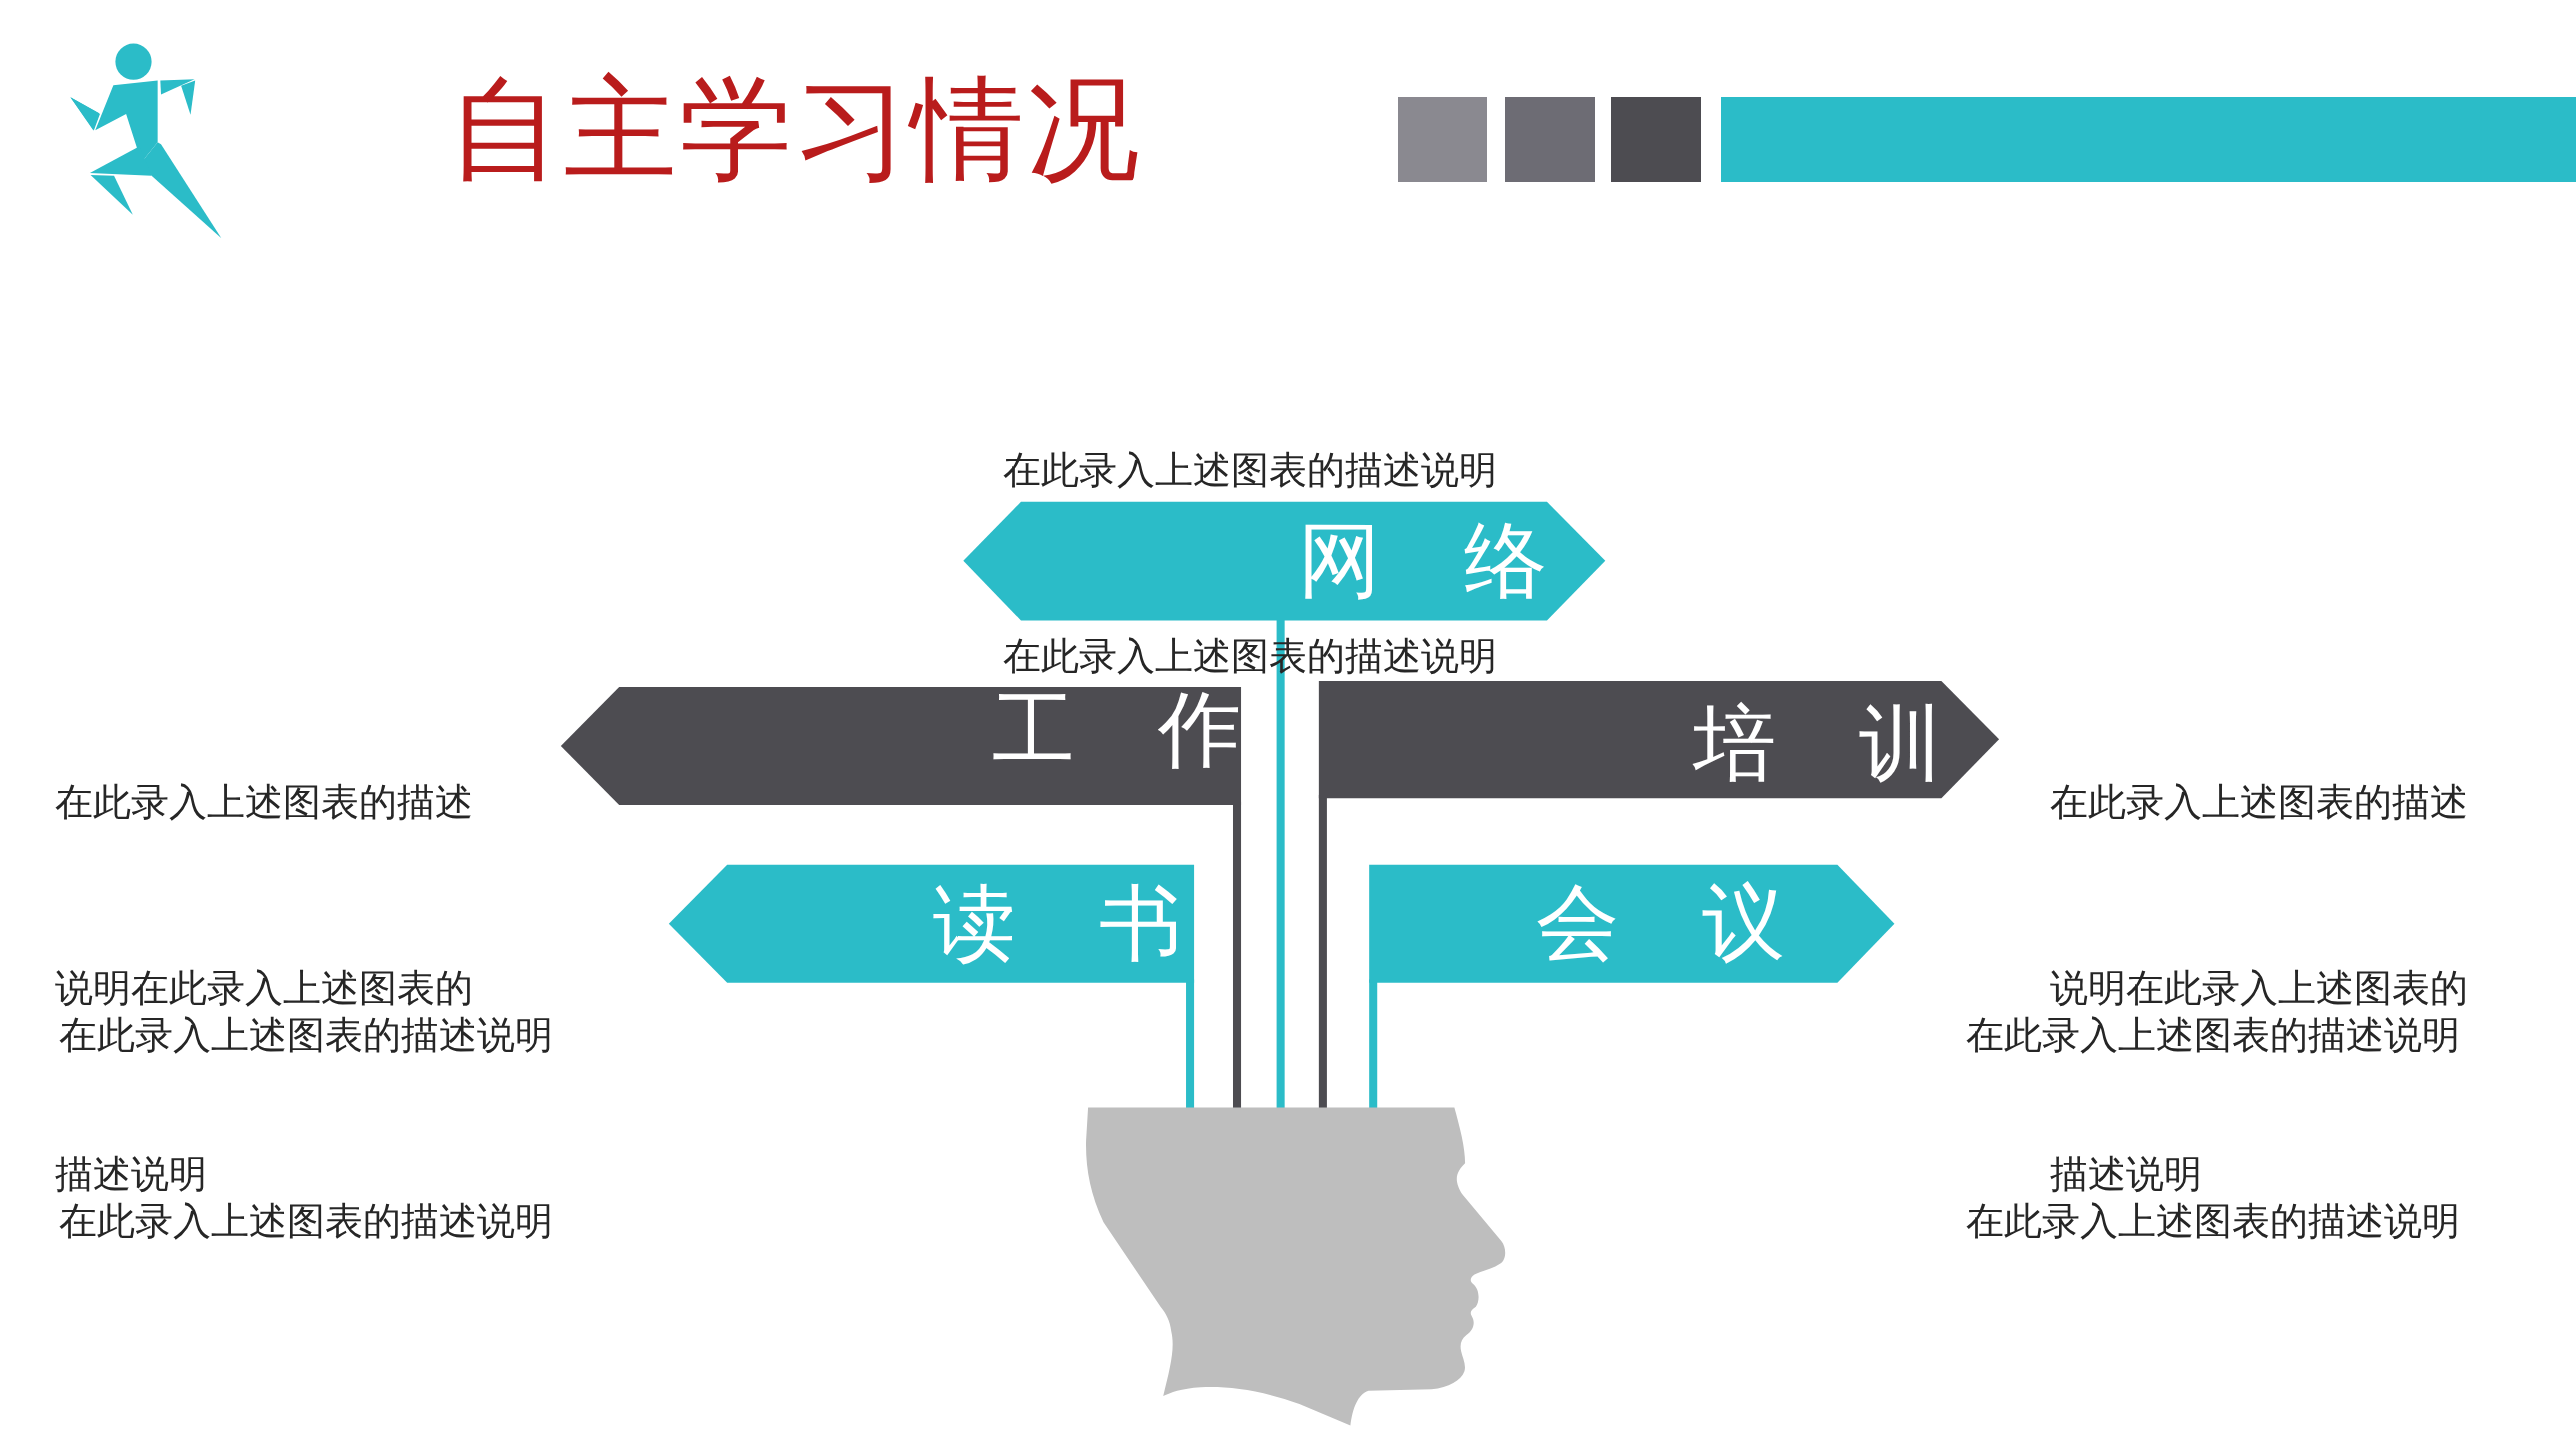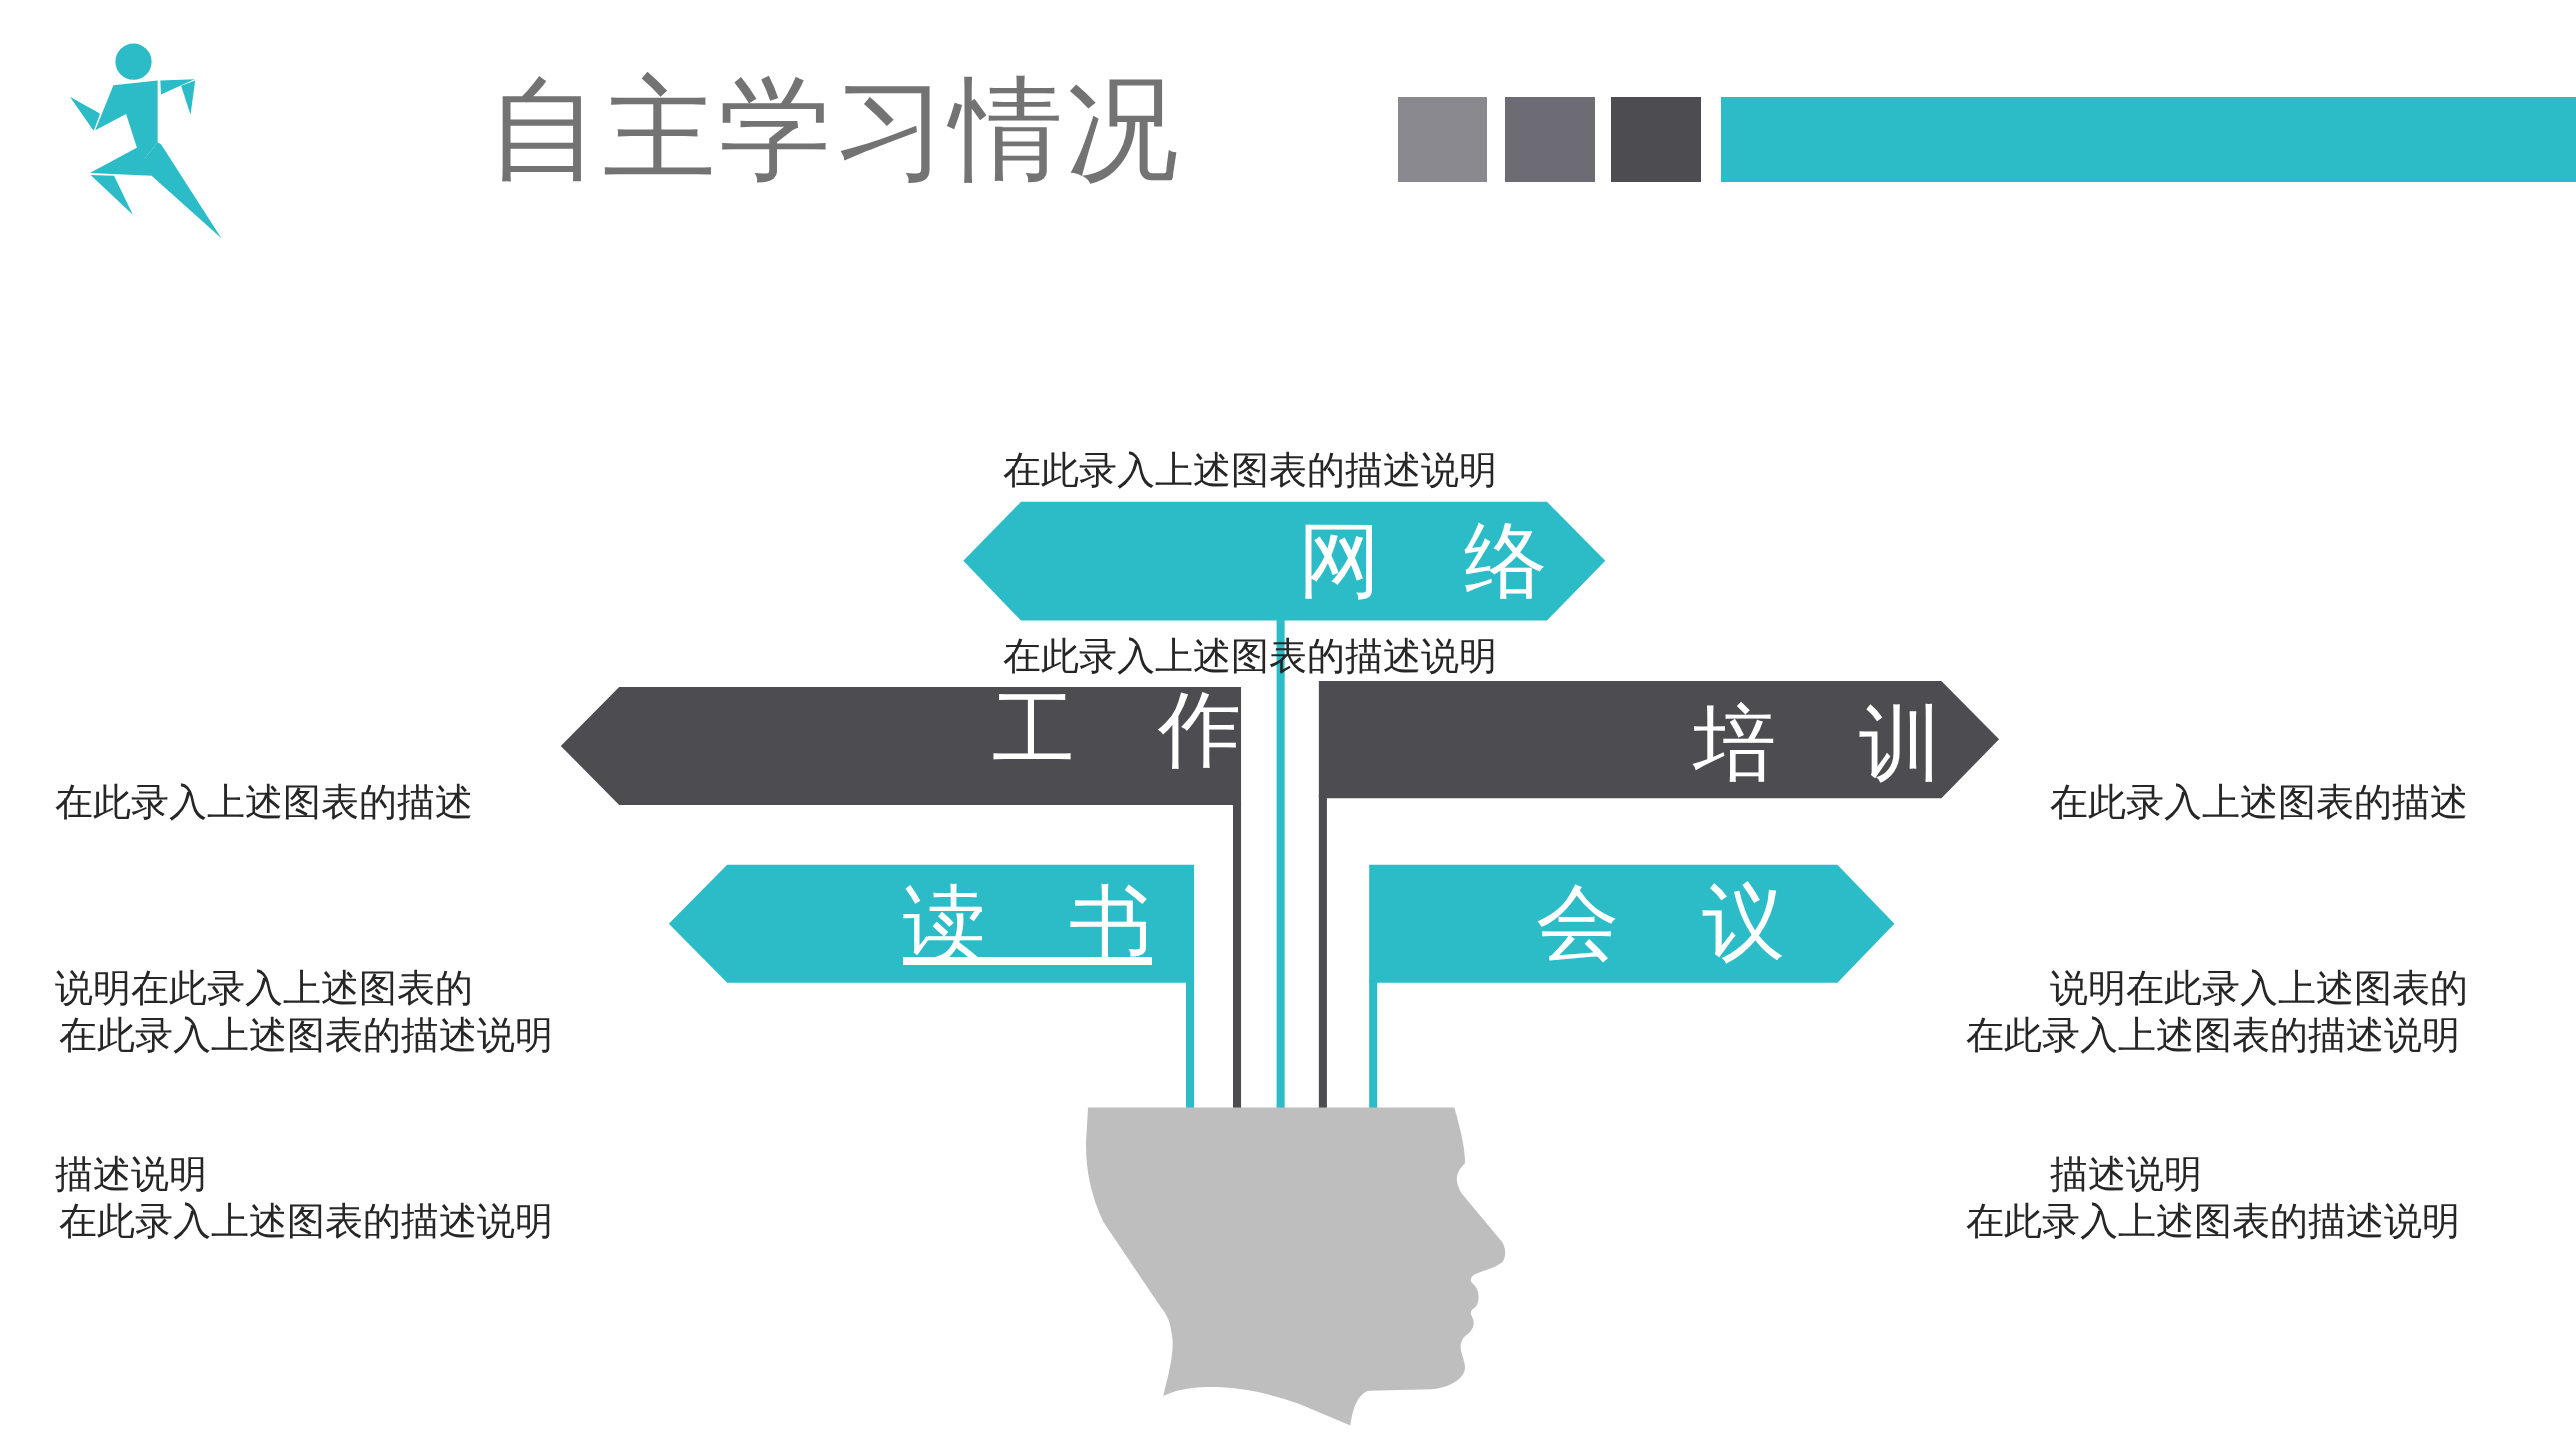--- a/index.html
+++ b/index.html
@@ -1,18 +1,18 @@
 <!DOCTYPE html>
 <html style="font-size:10.7px"><head>
 <meta charset="utf-8">
 <style>
   html, body { margin:0; padding:0; background:#ffffff; }
   body { width:2576px; height:1449px; position:relative; overflow:hidden; font-family:"DejaVu Sans","Liberation Sans",sans-serif; }
   .abs { position:absolute; }
-  .title { left:448px; top:66px; font-size:113px; line-height:127px; color:#737373; letter-spacing:2.7px; white-space:nowrap;margin-left:39px; }
+  .title { left:448px; top:66px; font-size:113px; line-height:127px; color:#b91c1c; letter-spacing:2.7px; white-space:nowrap; }
   .sq { position:absolute; top:97px; height:85px; }
   .desc { position:absolute; font-size:38px; line-height:62px; color:#262626; white-space:pre; }
   .sign-label { position:absolute; color:#ffffff; font-size:83px; line-height:83px; white-space:pre; text-align:right; }
   svg { position:absolute; left:0; top:0; overflow:visible; }
 </style>
 </head>
 <body>
 
 <svg width="2576" height="1449" viewBox="0 0 3840 2160" style="pointer-events:none;">
   <g fill="#2BBCC8">
@@ -82,21 +82,21 @@
     C1744,2040 1752,2010 1746,1985
     C1744,1968 1738,1958 1730,1948
     L1645,1822
     C1625,1780 1618,1740 1619,1700
     Z"></path>
 </svg>
 
 <div class="sign-label" style="left:1021px;width:526px;top:519px;">网　络</div>
 <div class="sign-label" style="left:619px;width:622px;top:688px;">工　作</div>
 <div class="sign-label" style="left:1319px;width:623px;top:702px;">培　训</div>
-<div class="sign-label" style="left:685px;width:467px;top:882px;text-decoration:underline;">读　书</div>
+<div class="sign-label" style="left:715px;width:467px;top:882px;">读　书</div>
 <div class="sign-label" style="left:1317px;width:468px;top:882px;font-family:Liberation Serif, serif;">会　议</div>
 
 <div class="desc" style="left:1003px;top:315px;">
   <div>在此录入上述图表的描述说明</div>
   <div>在此录入上述图表的描述说明</div>
 </div>
 
 <div class="desc" style="left:55px;top:647px;">
   <div>在此录入上述图表的描述</div>
   <div>说明在此录入上述图表的</div>

